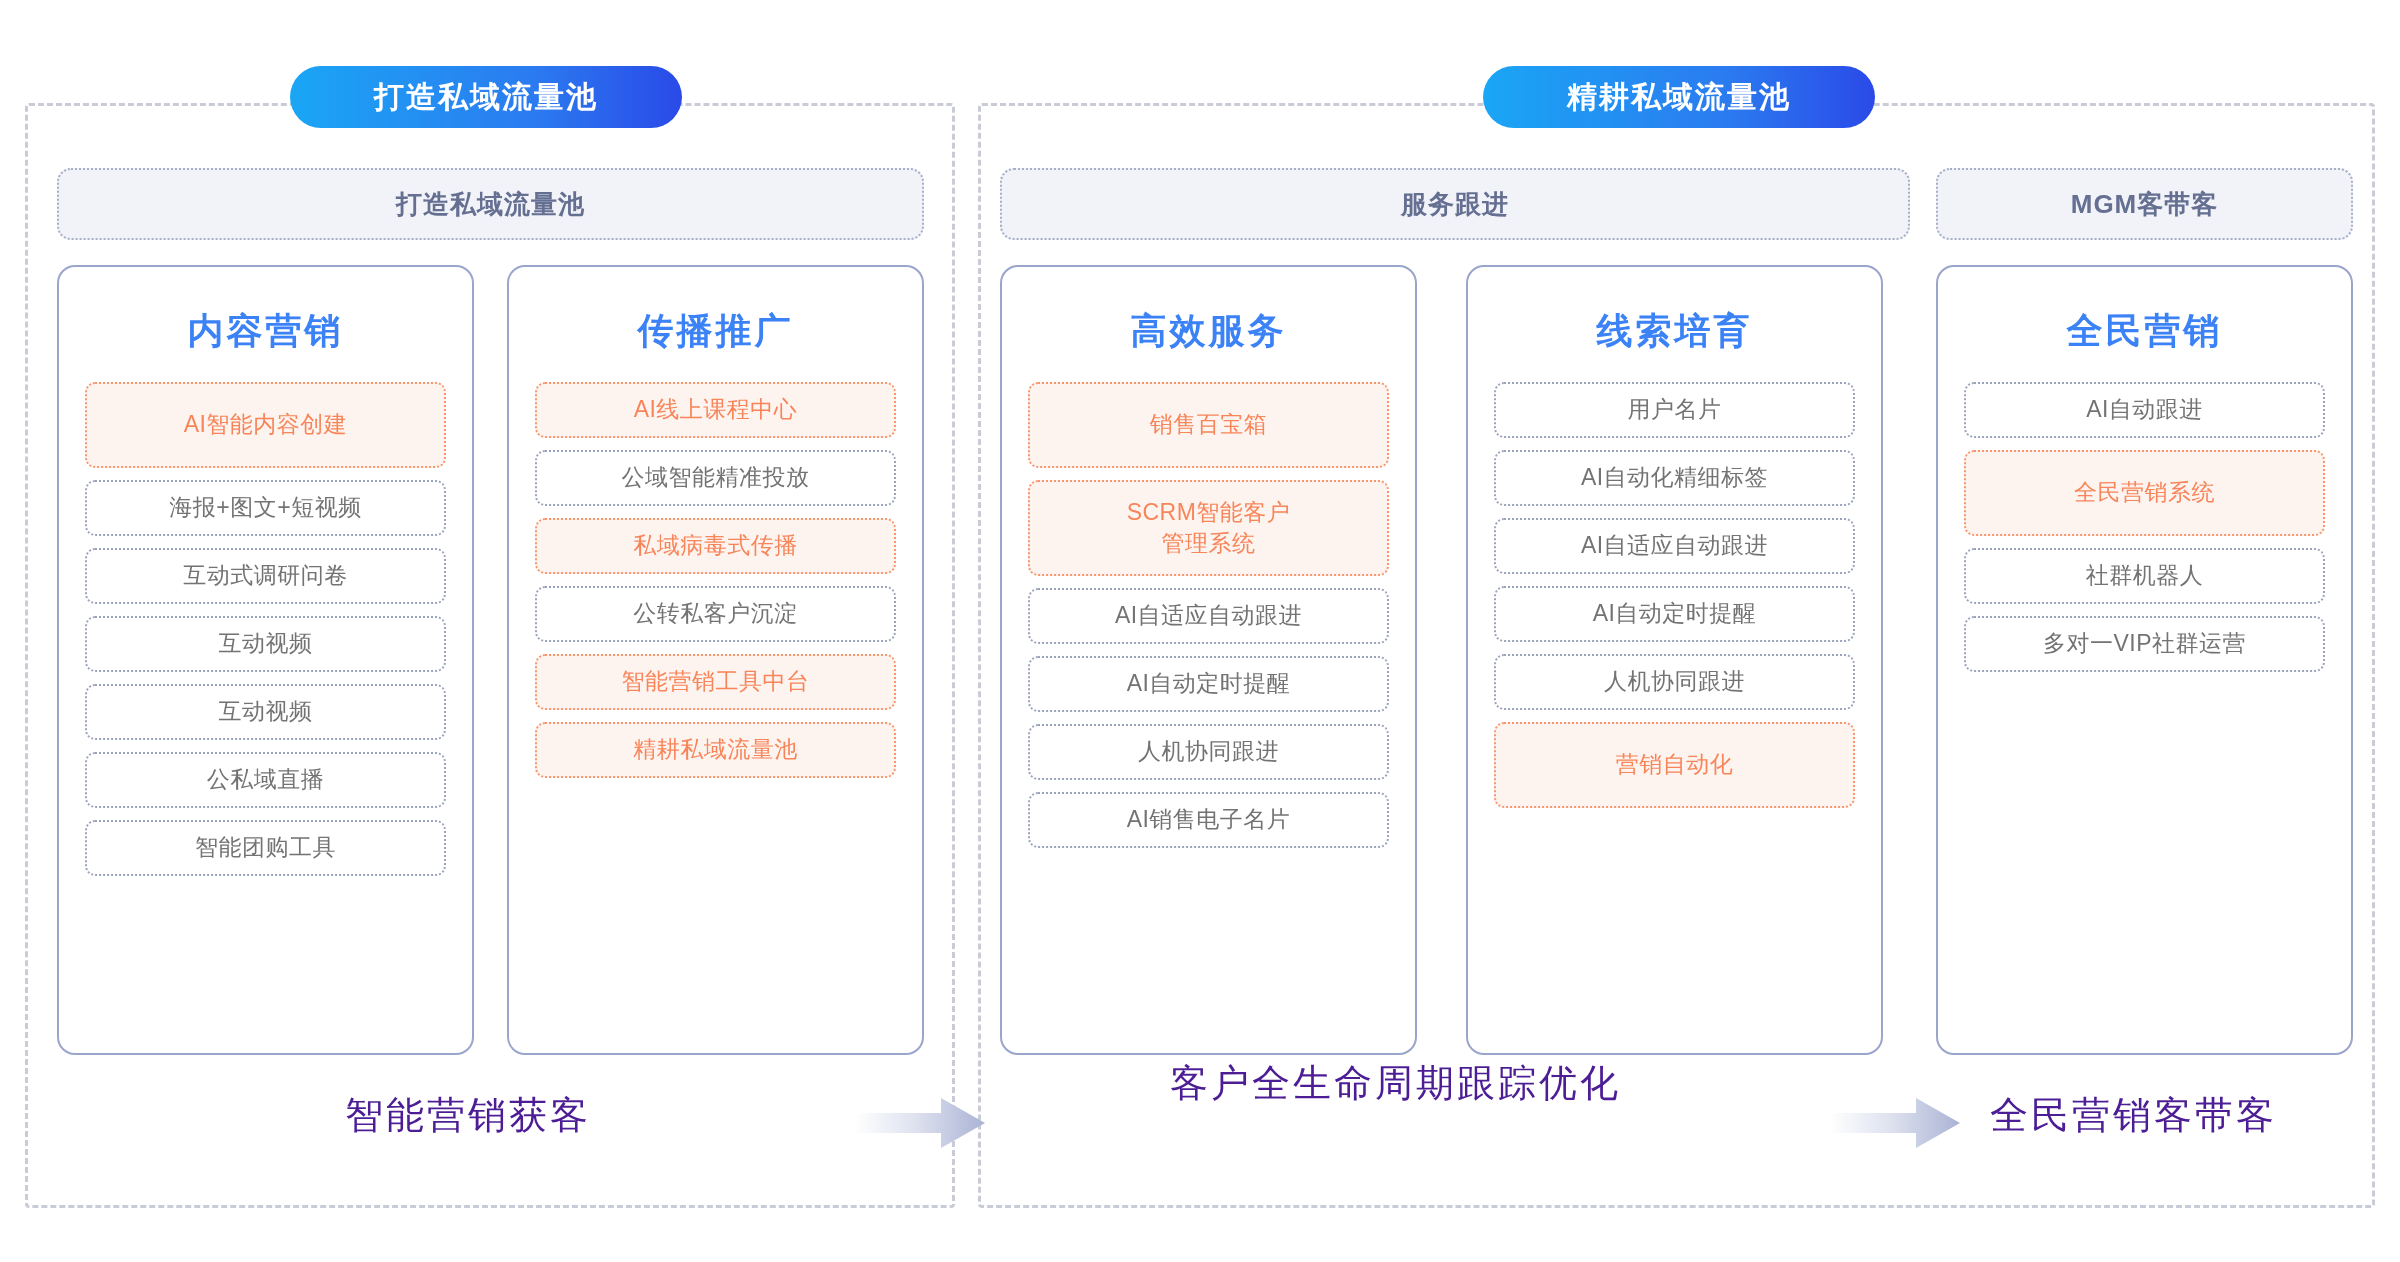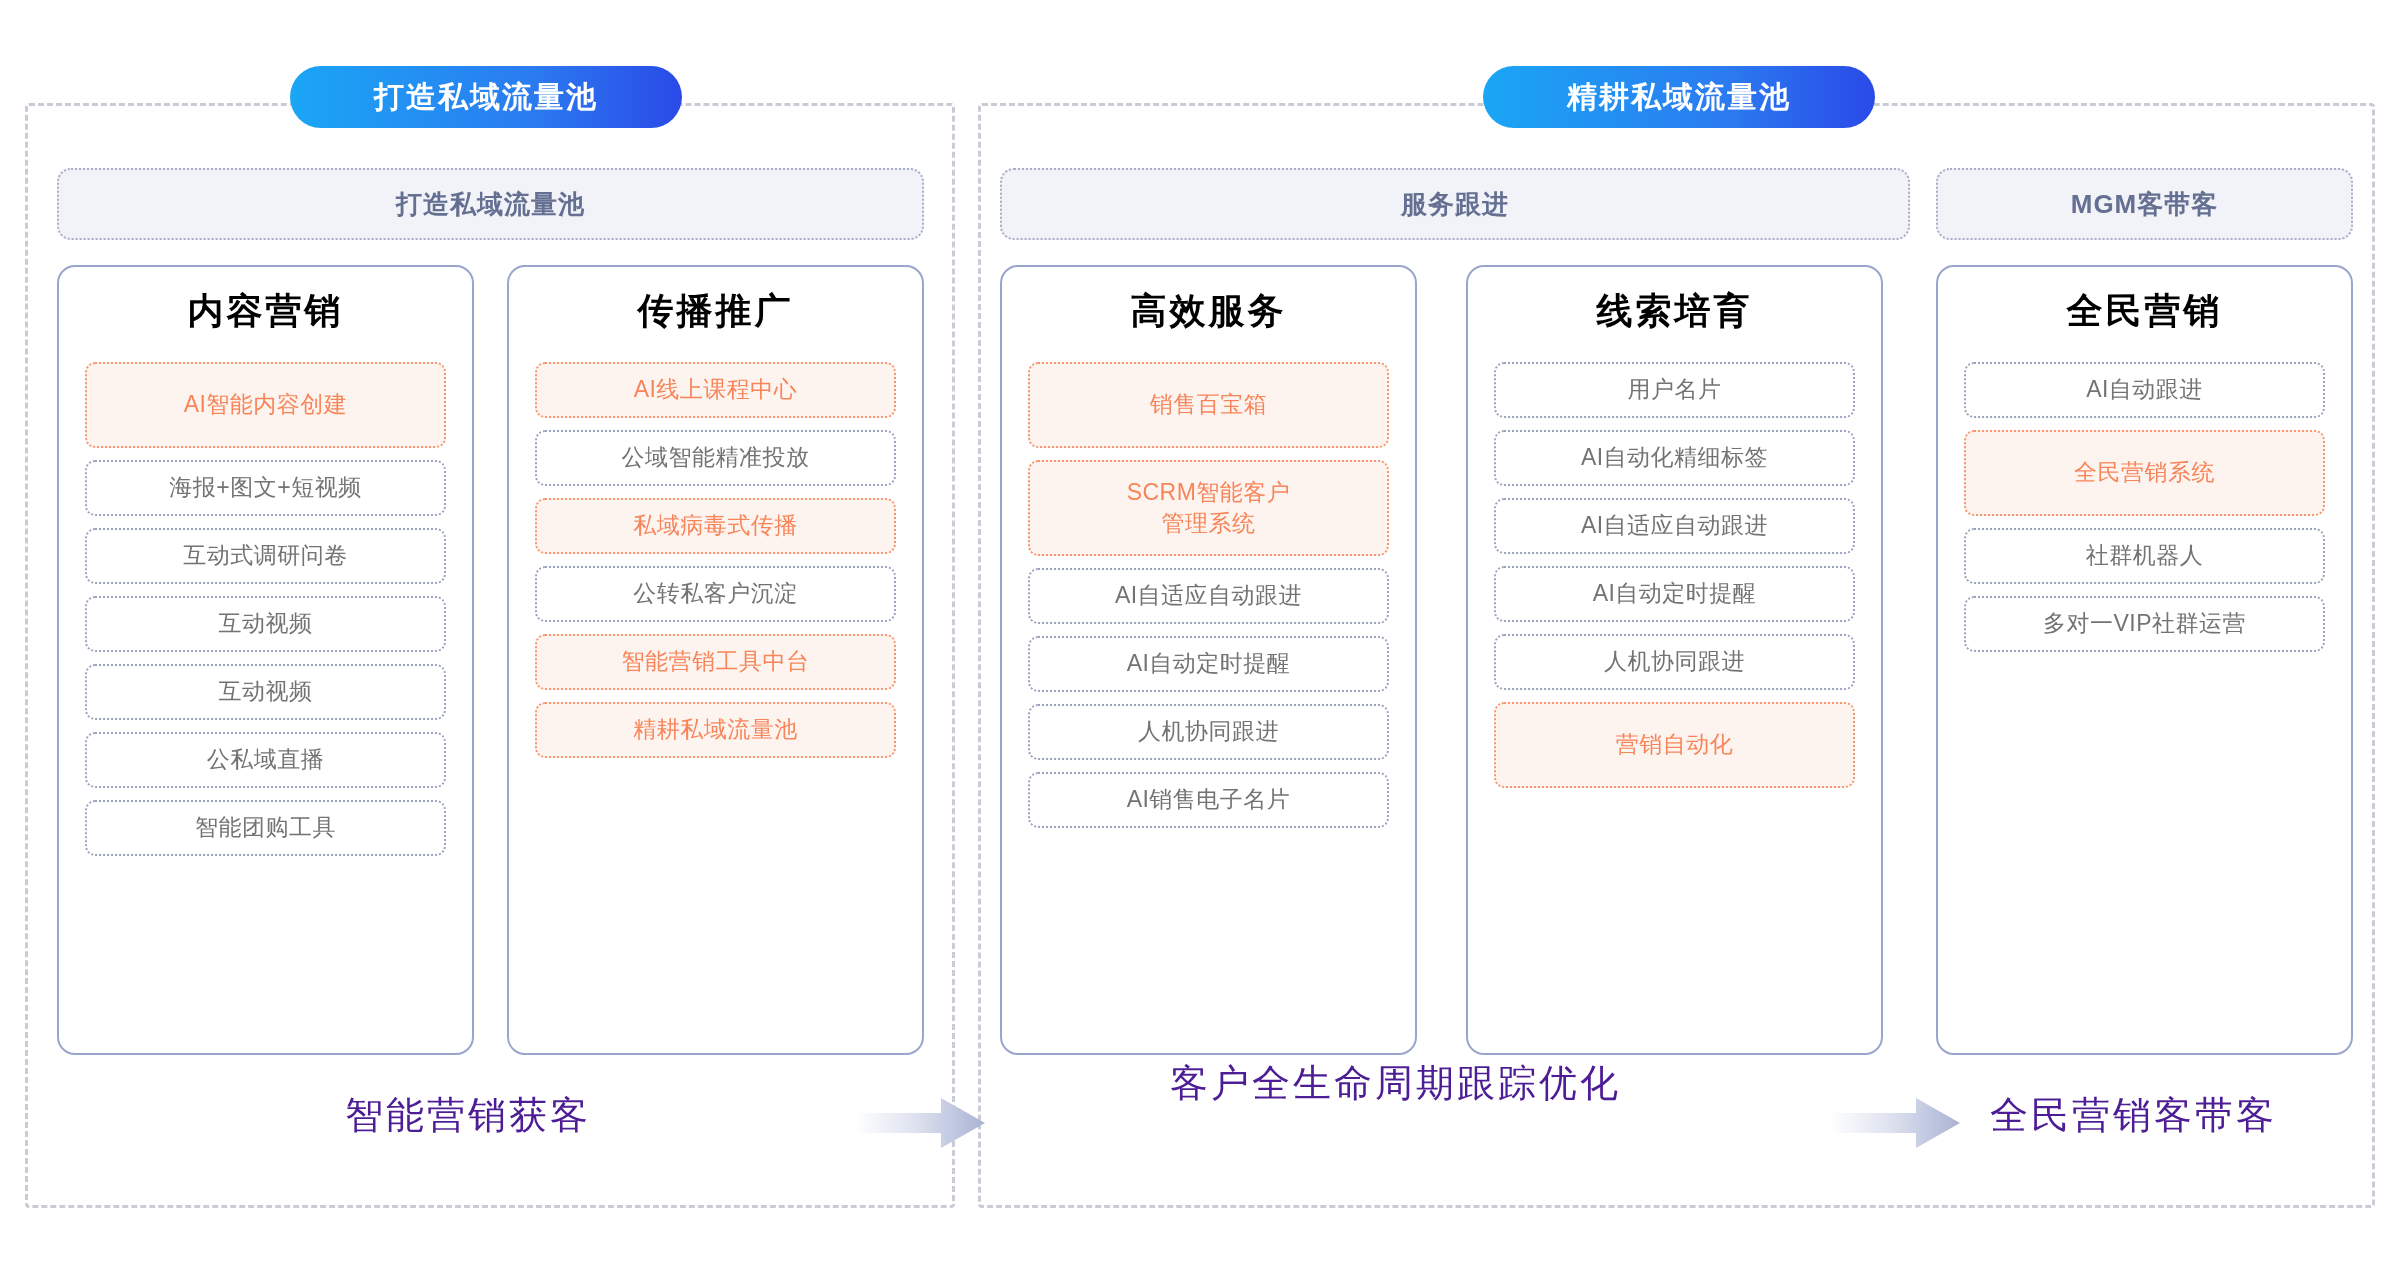--- a/index.html
+++ b/index.html
@@ -72,25 +72,25 @@
     padding: 0 26px;
   }
   #col-0 { left: 57px;   top: 265px; width: 417px; height: 790px; }
   #col-1 { left: 507px;  top: 265px; width: 417px; height: 790px; }
   #col-2 { left: 1000px; top: 265px; width: 417px; height: 790px; }
   #col-3 { left: 1466px; top: 265px; width: 417px; height: 790px; }
   #col-4 { left: 1936px; top: 265px; width: 417px; height: 790px; }
 
   .col-title {
     text-align: center;
-    color: #000000;
+    color: #3b82f6;
     font-size: 36px;
     font-weight: bold;
     letter-spacing: 3px;
-    padding-top: 20px;
+    padding-top: 40px;
     padding-bottom: 26px;
   }
 
   .items { display: flex; flex-direction: column; gap: 12px; }
 
   .item {
     border-radius: 10px;
     display: flex;
     align-items: center;
     justify-content: center;

